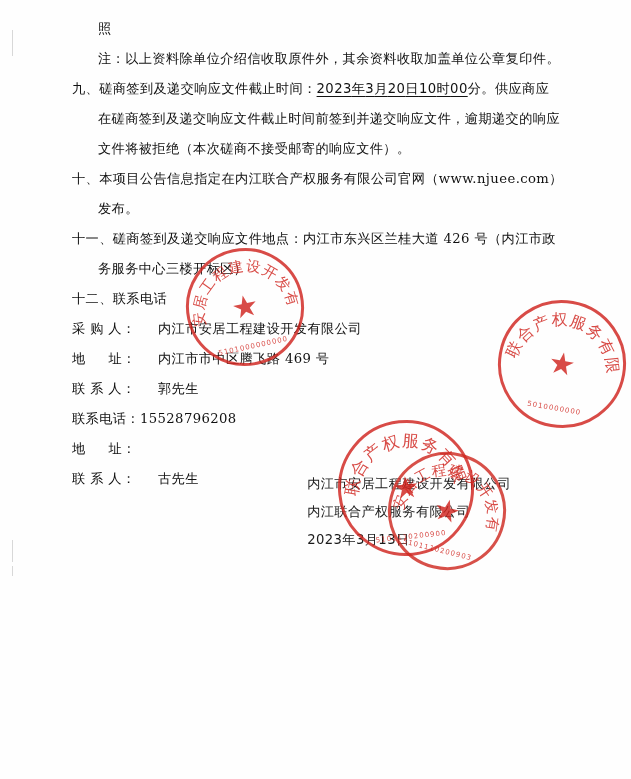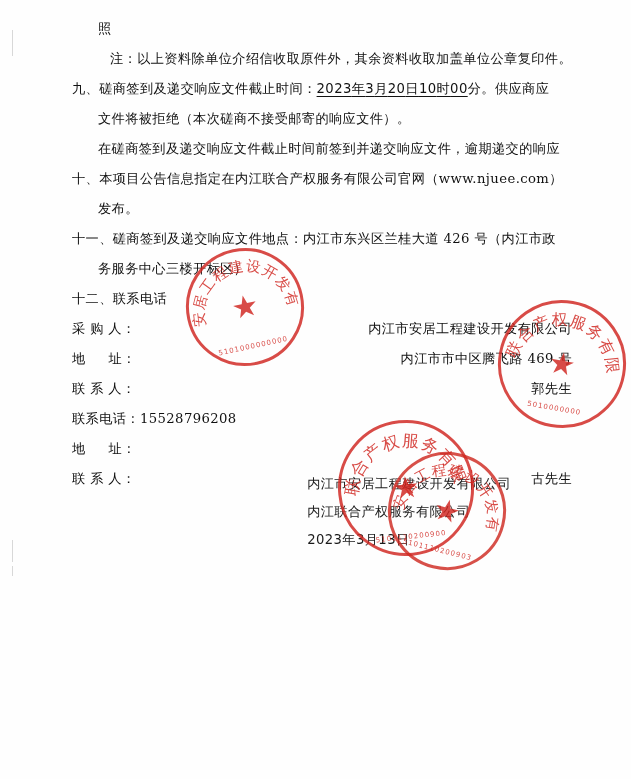--- a/index.html
+++ b/index.html
@@ -33,39 +33,37 @@
     line-height: 30px;
     letter-spacing: 0.4px;
     white-space: pre;
     color: #101010;
   }
   .line.hang {
     padding-left: 26px;
   }
   .line.hang2 {
     padding-left: 26px;
-    text-align: right;
   }
   .u {
     text-decoration: underline;
     text-underline-offset: 3px;
   }
   .hand {
     font-family: "DejaVu Sans", "Liberation Sans", sans-serif;
     color: #111;
   }
 
   
   .contact-row {
     display: flex;
     font-size: 13.2px;
     line-height: 30px;
     letter-spacing: 0.4px;
     color: #101010;
-    justify-content: space-between;
   }
   .contact-row .lbl {
     width: 86px;
     flex: none;
     white-space: pre;
   }
   .contact-row .val {
     white-space: pre;
   }
   .contact-row.wide .lbl {
@@ -178,22 +176,22 @@
   <div class="margin-mark" id="mark-b"></div>
   <div class="margin-mark" id="mark-c"></div>
 
   <div class="doc-body">
 
     <div class="line hang">照</div>
     <div class="line hang2">注：以上资料除单位介绍信收取原件外，其余资料收取加盖单位公章复印件。</div>
 
     <div class="line"><span>九、磋商签到及递交响应文件截止时间：</span><span class="u hand">2023</span><span class="u">年</span><span class="u hand">3</span><span class="u">月</span><span class="u hand">20</span><span class="u">日</span><span class="u hand">10</span><span class="u">时</span><span class="u hand">00</span><span>分。供应商应</span></div>
 
+    <div class="line hang">在磋商签到及递交响应文件截止时间前签到并递交响应文件，逾期递交的响应</div>
     <div class="line hang">文件将被拒绝（本次磋商不接受邮寄的响应文件）。</div>
-    <div class="line hang">在磋商签到及递交响应文件截止时间前签到并递交响应文件，逾期递交的响应</div>
     <div class="line">十、本项目公告信息指定在内江联合产权服务有限公司官网（www.njuee.com）</div>
     <div class="line hang">发布。</div>
     <div class="line">十一、磋商签到及递交响应文件地点：内江市东兴区兰桂大道 426 号（内江市政</div>
     <div class="line hang">务服务中心三楼开标区）</div>
     <div class="line">十二、联系电话</div>
 
     <div>
       <div class="contact-row">
         <span class="lbl">采 购 人：</span>
         <span class="val">内江市安居工程建设开发有限公司</span>

